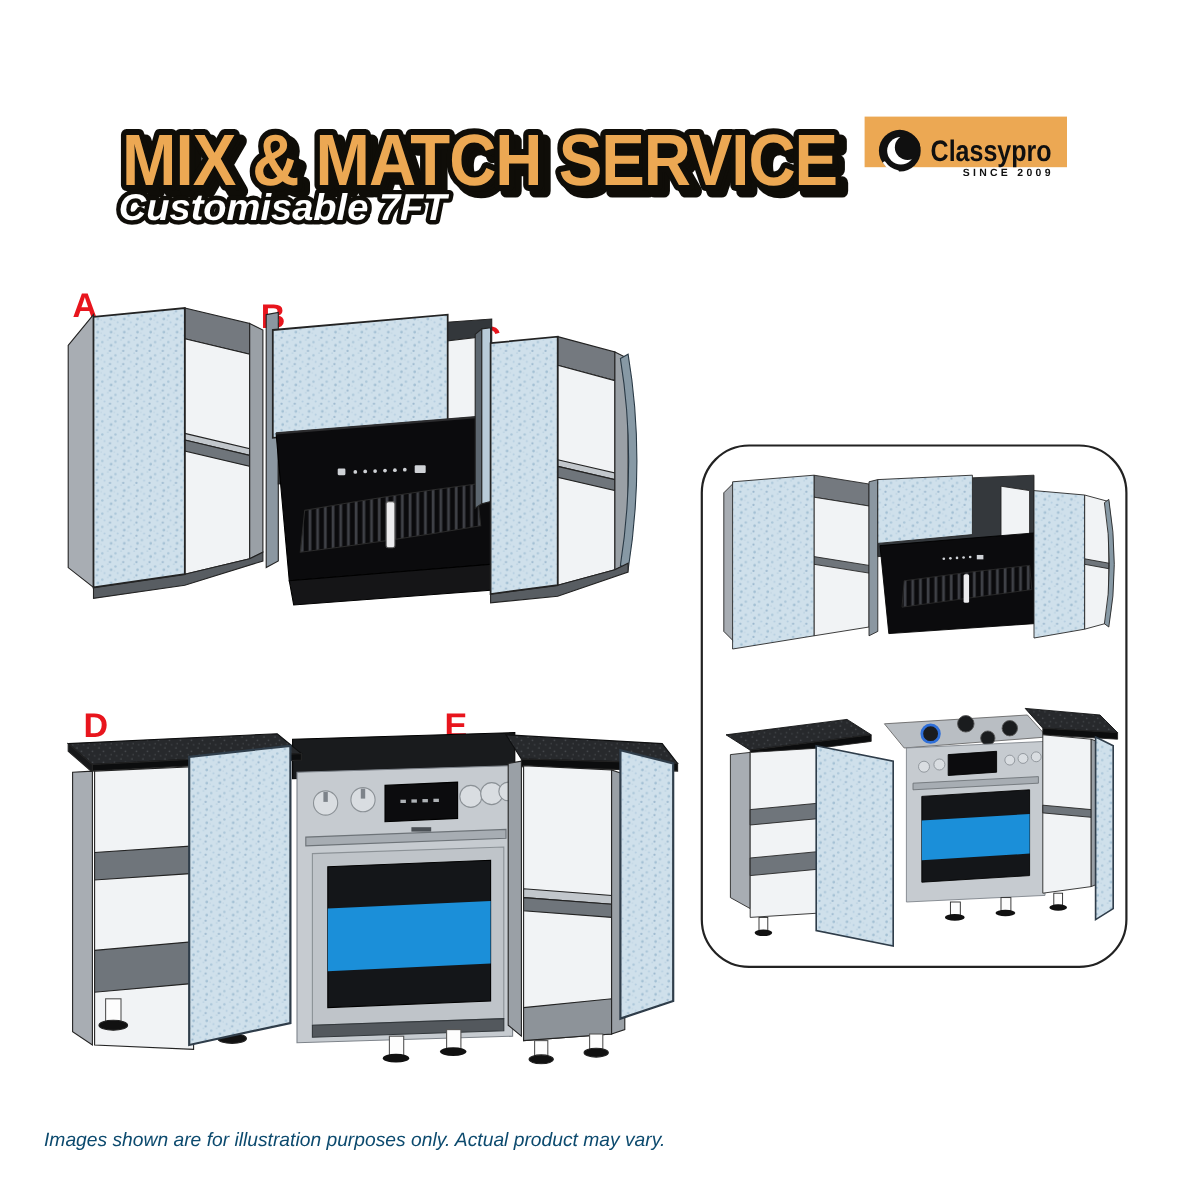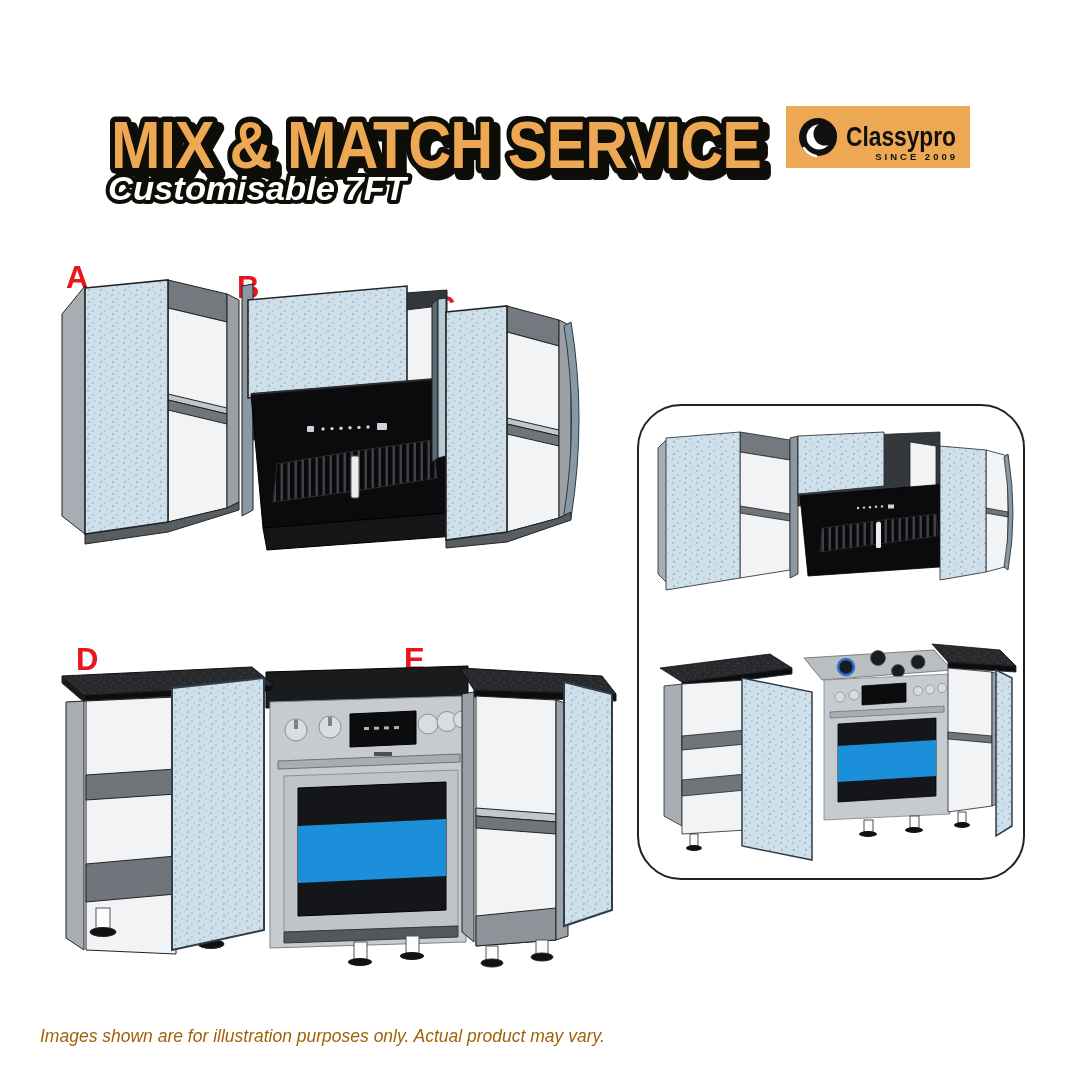--- a/index.html
+++ b/index.html
@@ -8,28 +8,28 @@
   .abs{position:absolute;}
   .label-letter{
     position:absolute;
     font-weight:bold;
     font-size:31px;
     color:#e8151d;
     letter-spacing:0;
     line-height:1;
   }
   #logo-badge{
-    left:786px;top:106px;width:184px;height:62px;
+    left:786px;top:106px;width:184px;height:46px;
     background:#ECA853;
   }
   #footer-text{
     left:40px;top:1026px;
     font-style:italic;
     font-size:17.5px;
-    color:#a16207;
+    color:#0c4a6e;
   }
   #right-panel{
     left:637px;top:404px;width:388px;height:476px;
     border:2px solid #222;border-radius:44px;background:#fff;
     box-sizing:border-box;
   }
   svg text{font-family:"Liberation Sans", sans-serif;}
 </style>
 </head>
 <body>

